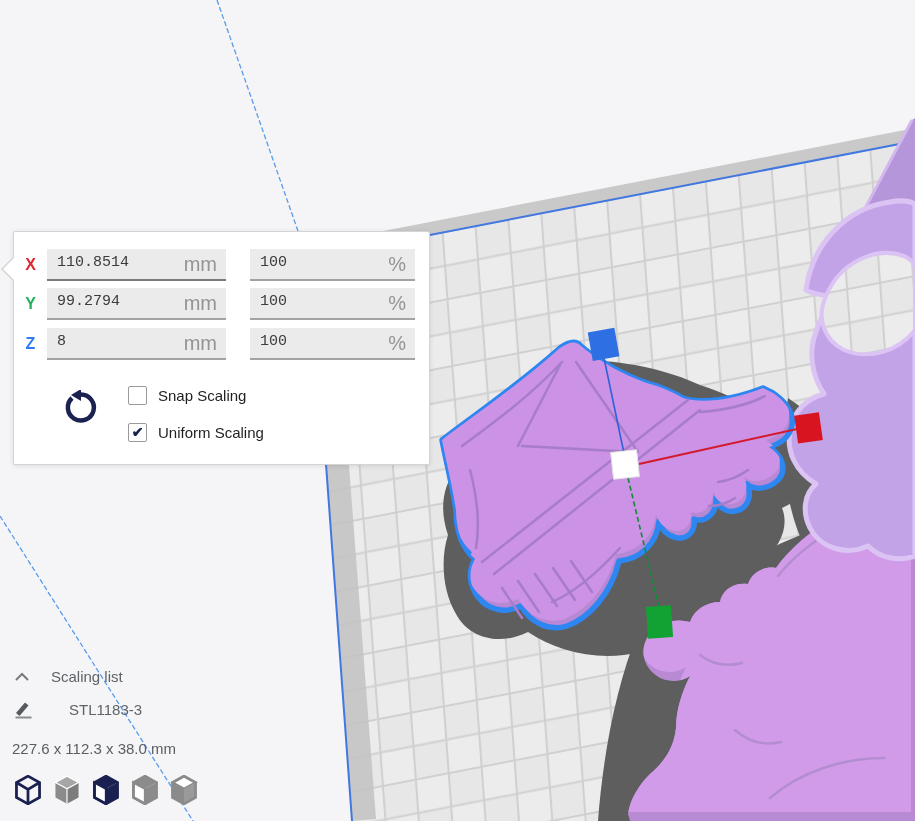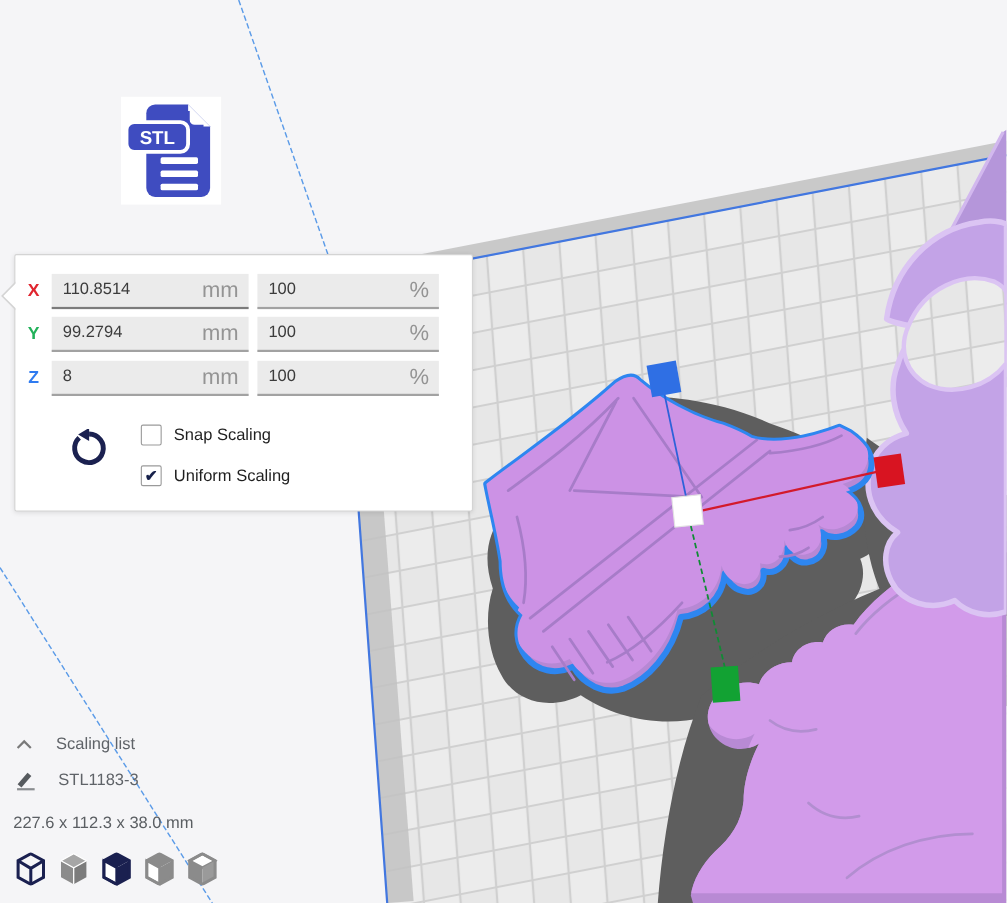--- a/index.html
+++ b/index.html
@@ -26,39 +26,39 @@
   .scale-panel .notch-inner { left:-11px; top:25px;
     border-top:12px solid transparent; border-bottom:12px solid transparent;
     border-right:12px solid #ffffff; }
   .axis-row { position:absolute; left:0; width:100%; height:32px; display:flex; align-items:center; }
   .axis-row.row-x { top:17px; } .axis-row.row-y { top:56px; } .axis-row.row-z { top:96px; }
   .axis-label { width:33px; text-align:center; font-size:16px; font-weight:bold; }
   .axis-x .axis-label { color:#e0252f; } .axis-y .axis-label { color:#22b25a; }
   .axis-z .axis-label { color:#2f7bf0; }
   .field { position:relative; height:32px; background:#ebebeb;
     border-bottom:2px solid #a2a2a2; display:flex; align-items:center; }
-  .field.mm { width:179px; } .field.pct { width:165px; margin-left:8px; }
+  .field.mm { width:179px; } .field.pct { width:165px; margin-left:24px; }
   .row-x .field.mm { border-bottom-color:#7b7b7b; }
   .field input { width:100%; height:100%; border:none; background:transparent;
-    font-family:Liberation Sans, sans-serif; font-size:15px; color:#3c3c3c;
+    font-family:Liberation Mono, monospace; font-size:15px; color:#3c3c3c;
     padding:0 34px 4px 10px; outline:none; }
   .field .unit { position:absolute; right:9px; font-size:20px; color:#949494; pointer-events:none; }
   .reset-btn { position:absolute; left:48px; top:158px; width:38px; height:40px;
     background:none; border:none; cursor:pointer; }
   .chk-row { position:absolute; left:114px; height:20px; display:flex; align-items:center; gap:11px; cursor:pointer; }
   .chk-row.snap { top:153px; } .chk-row.uniform { top:190px; }
   .chk-box { width:19px; height:19px; background:#fff; border:1px solid #9a9a9a;
     border-radius:2px; display:flex; align-items:center; justify-content:center;
     font-size:14px; font-weight:bold; color:#16204a; line-height:1; }
   .chk-label { font-size:15px; color:#1f1f1f; }
 
   
   .objlist-header { position:absolute; left:14px; top:668px; display:flex; align-items:center; gap:21px; cursor:pointer; }
   .objlist-header .hdr-text { font-size:15px; color:#5f6368; }
-  .objlist-item { position:absolute; left:14px; top:700px; display:flex; align-items:center; gap:20px; cursor:pointer; }
+  .objlist-item { position:absolute; left:14px; top:700px; display:flex; align-items:center; gap:36px; cursor:pointer; }
   .objlist-item .item-text { font-size:15px; color:#5f6368; }
   .obj-dims { position:absolute; left:12px; top:740px; font-size:15px; color:#5a5e62; }
   .view-toolbar { position:absolute; left:13px; top:774px; display:flex; gap:9px; }
   .view-btn { width:30px; height:32px; background:none; border:none; padding:0; cursor:pointer;
     display:flex; align-items:center; justify-content:center; }
 </style>
 </head>
 <body>
 
 <div class="stage">
@@ -141,34 +141,20 @@
       <line x1="604" y1="358" x2="625" y2="458" stroke="#2d62d9" stroke-width="1.6"></line>
       <line x1="639" y1="464" x2="797" y2="429" stroke="#d31a2b" stroke-width="2"></line>
       <line x1="628" y1="478" x2="659" y2="607" stroke="#0f8c34" stroke-width="1.6" stroke-dasharray="5 3"></line>
       <rect x="590" y="330" width="27" height="29" fill="#2f6fe4" transform="rotate(-10 603 344)"></rect>
       <rect x="796" y="414" width="25" height="28" fill="#d81421" transform="rotate(-8 808 428)"></rect>
       <rect x="647" y="606" width="25" height="32" fill="#12a233" transform="rotate(-4 659 622)"></rect>
       <rect x="612" y="451" width="26" height="27" fill="#ffffff" stroke="#e3e3e3" stroke-width="1" transform="rotate(-6 625 464)"></rect>
     </g>
   </svg>
 
-  <div class="stl-icon">
-    <svg width="86" height="92" viewBox="0 0 86 92">
-      <path d="M28,4 h30 l20,20 v56 a8,8 0 0 1 -8,8 h-42 a8,8 0 0 1 -8,-8 v-68 a8,8 0 0 1 8,-8 z" fill="#3f4cc0"></path>
-      <path d="M58,4 l20,20 h-14 a6,6 0 0 1 -6,-6 z" fill="#ffffff"></path>
-      <path d="M58,10 v8 a6,6 0 0 0 6,6 h8" fill="none" stroke="#3f4cc0" stroke-width="3"></path>
-      <rect x="2" y="20" width="56" height="27" rx="7" fill="#3f4cc0" stroke="#ffffff" stroke-width="3.5"></rect>
-      <text x="30" y="40" text-anchor="middle" font-size="17" font-weight="bold" fill="#ffffff" font-family="Liberation Sans, sans-serif">STL</text>
-      <g fill="#ffffff">
-        <rect x="33" y="52" width="34" height="6" rx="1.5"></rect>
-        <rect x="33" y="64" width="34" height="6" rx="1.5"></rect>
-        <rect x="33" y="76" width="34" height="6" rx="1.5"></rect>
-      </g>
-    </svg>
-  </div>
 
   <div class="scale-panel">
     <span class="notch-outer"></span>
     <span class="notch-inner"></span>
 
     <div class="axis-row axis-x row-x">
       <span class="axis-label">X</span>
       <div class="field mm">
         <input type="text" value="110.8514" style="">
         <span class="unit">mm</span>

